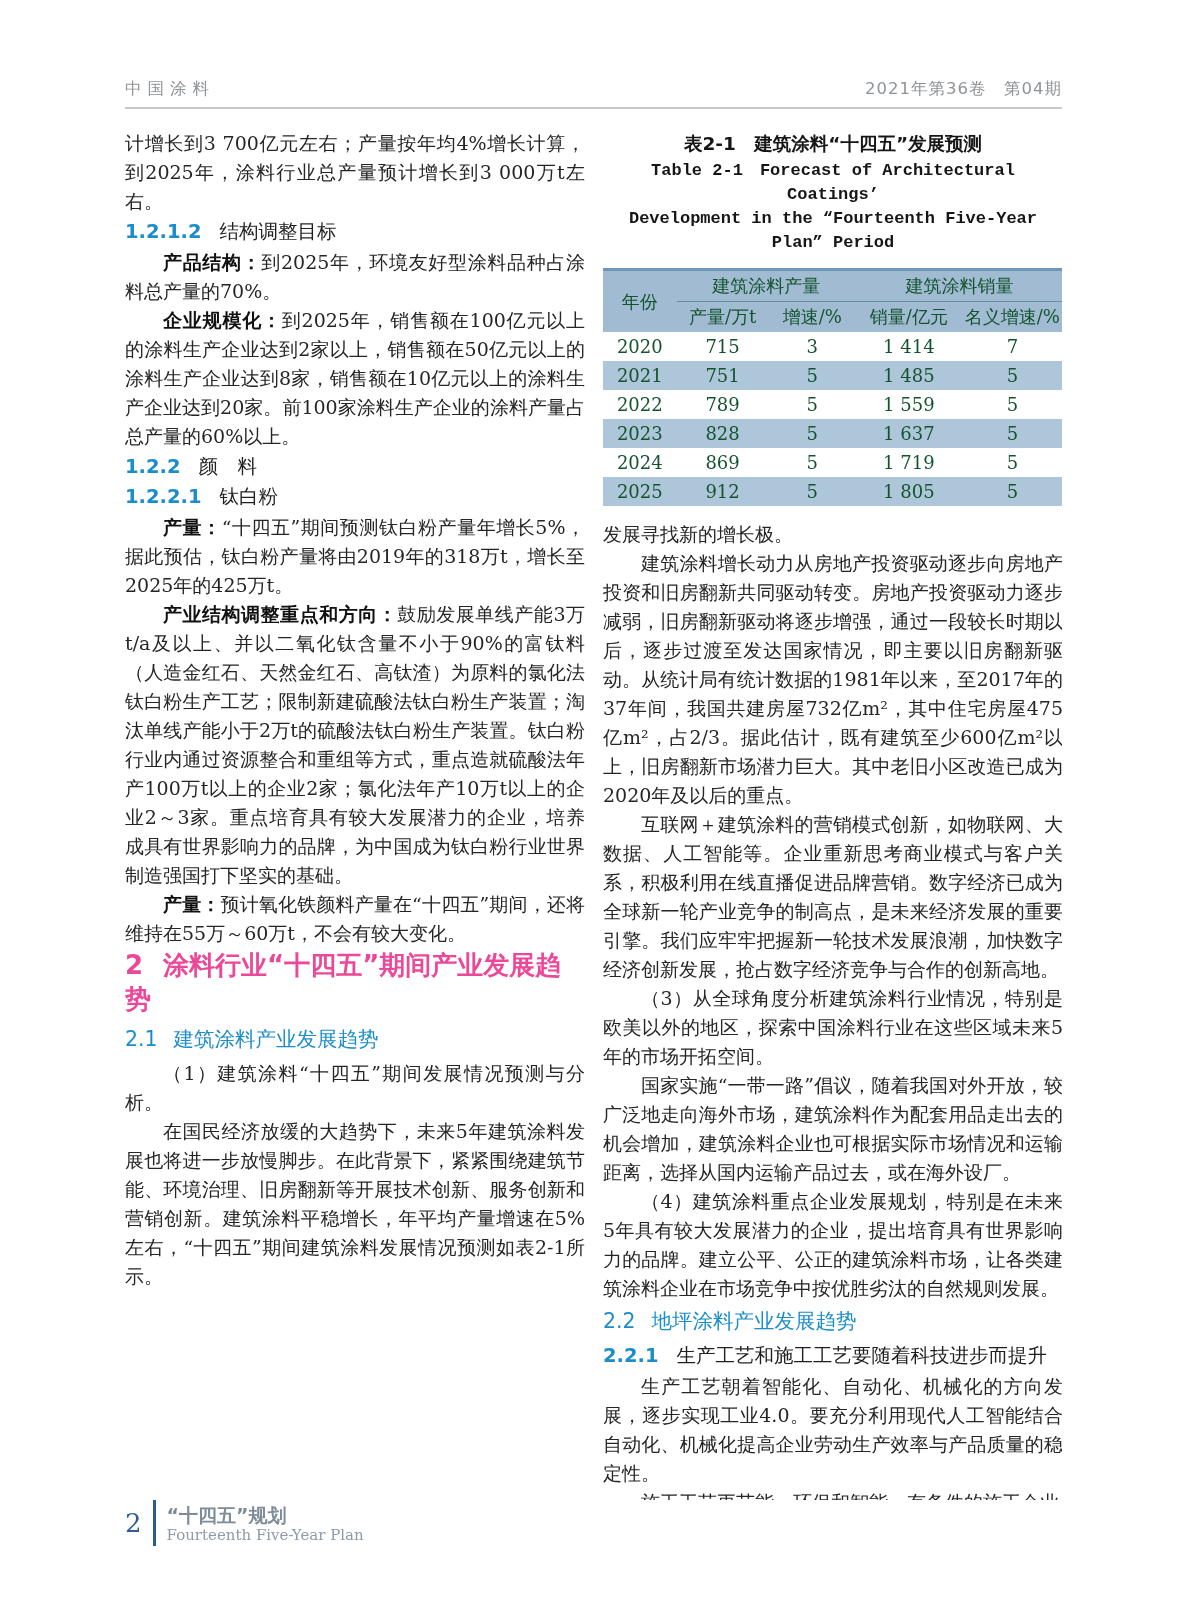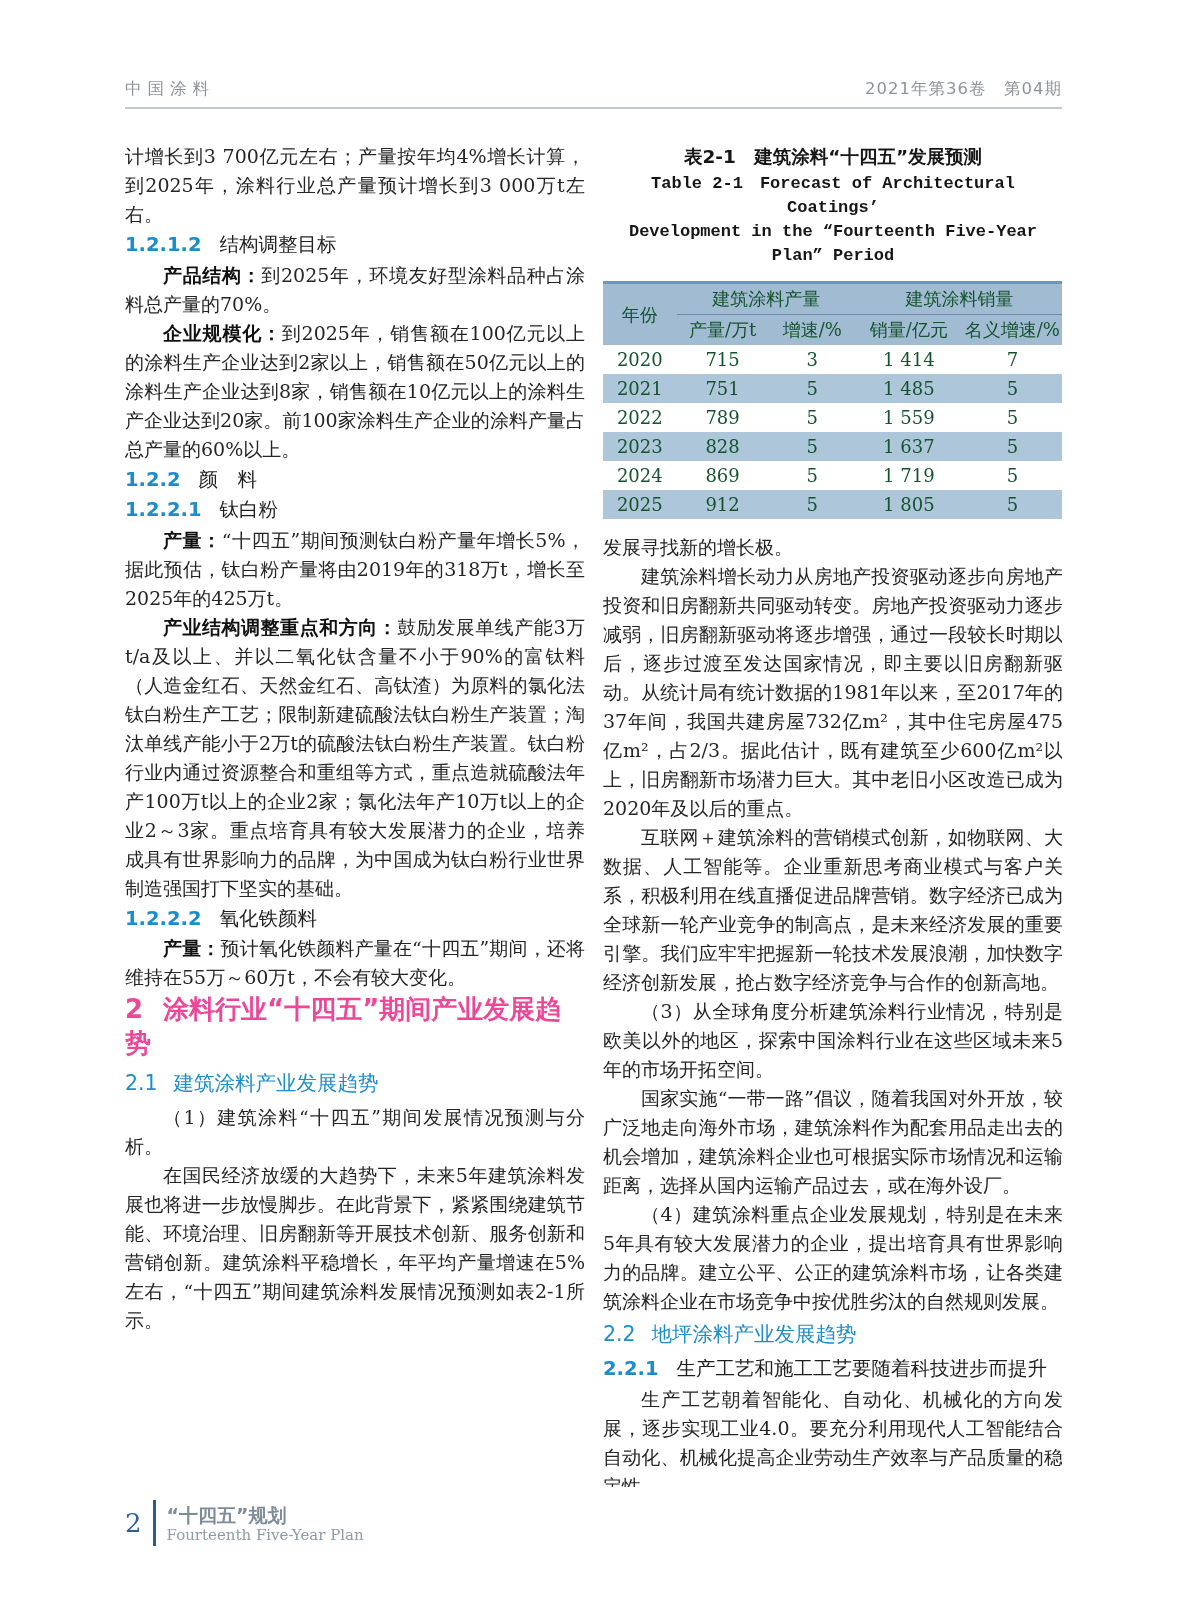--- a/index.html
+++ b/index.html
@@ -3,21 +3,21 @@
 <meta charset="utf-8">
 <style>
   html,body{margin:0;padding:0;background:#ffffff;}
   body{
     width:1187px;height:1600px;overflow:hidden;
     font-family:"DejaVu Serif","Liberation Serif",serif;
     color:#252525;
     -webkit-font-smoothing:antialiased;
   }
   .page{width:1187px;height:1600px;display:flex;flex-direction:column;box-sizing:border-box;
-        padding:78px 125px 54px 125px;gap:13px;}
+        padding:78px 125px 54px 125px;}
   
   .pg-header{display:flex;justify-content:space-between;align-items:flex-end;
              color:#8f9498;font-family:"DejaVu Sans","Liberation Sans",sans-serif;
              font-size:16.5px;padding-bottom:7px;border-bottom:2px solid #c6c9cc;}
   .pg-header .journal{letter-spacing:6px;}
   .pg-header .issue{letter-spacing:1px;}
   
   .main{flex:1;display:flex;gap:18px;margin-top:20px;overflow:hidden;}
   .col{width:460px;flex:0 0 460px;overflow:hidden;}
   
@@ -72,21 +72,20 @@
     <div class="col">
       <div>
           <p class="bp">计增长到3 700亿元左右；产量按年均4%增长计算，到2025年，涂料行业总产量预计增长到3 000万t左右。</p>
           <div class="h4"><span class="num">1.2.1.2</span><span class="title">结构调整目标</span></div>
           <p class="bp ind"><span class="lead">产品结构：</span>到2025年，环境友好型涂料品种占涂料总产量的70%。</p>
           <p class="bp ind"><span class="lead">企业规模化：</span>到2025年，销售额在100亿元以上的涂料生产企业达到2家以上，销售额在50亿元以上的涂料生产企业达到8家，销售额在10亿元以上的涂料生产企业达到20家。前100家涂料生产企业的涂料产量占总产量的60%以上。</p>
           <div class="h4"><span class="num">1.2.2</span><span class="title">颜　料</span></div>
           <div class="h4"><span class="num">1.2.2.1</span><span class="title">钛白粉</span></div>
           <p class="bp ind"><span class="lead">产量：</span>“十四五”期间预测钛白粉产量年增长5%，据此预估，钛白粉产量将由2019年的318万t，增长至2025年的425万t。</p>
           <p class="bp ind"><span class="lead">产业结构调整重点和方向：</span>鼓励发展单线产能3万t/a及以上、并以二氧化钛含量不小于90%的富钛料（人造金红石、天然金红石、高钛渣）为原料的氯化法钛白粉生产工艺；限制新建硫酸法钛白粉生产装置；淘汰单线产能小于2万t的硫酸法钛白粉生产装置。钛白粉行业内通过资源整合和重组等方式，重点造就硫酸法年产100万t以上的企业2家；氯化法年产10万t以上的企业2～3家。重点培育具有较大发展潜力的企业，培养成具有世界影响力的品牌，为中国成为钛白粉行业世界制造强国打下坚实的基础。</p>
-          <div class="h4"><span class="num">1.2.2.2</span><span class="title">氧化铁颜料</span></div>
           <p class="bp ind"><span class="lead">产量：</span>预计氧化铁颜料产量在“十四五”期间，还将维持在55万～60万t，不会有较大变化。</p>
           <div class="h2"><span class="num">2</span><span class="title">涂料行业“十四五”期间产业发展趋势</span></div>
           <div class="h3"><span class="num">2.1</span><span class="title">建筑涂料产业发展趋势</span></div>
           <p class="bp ind">（1）建筑涂料“十四五”期间发展情况预测与分析。</p>
           <p class="bp ind">在国民经济放缓的大趋势下，未来5年建筑涂料发展也将进一步放慢脚步。在此背景下，紧紧围绕建筑节能、环境治理、旧房翻新等开展技术创新、服务创新和营销创新。建筑涂料平稳增长，年平均产量增速在5%左右，“十四五”期间建筑涂料发展情况预测如表2-1所示。</p>
         </div>
     </div>
 
     <div class="col">
 

